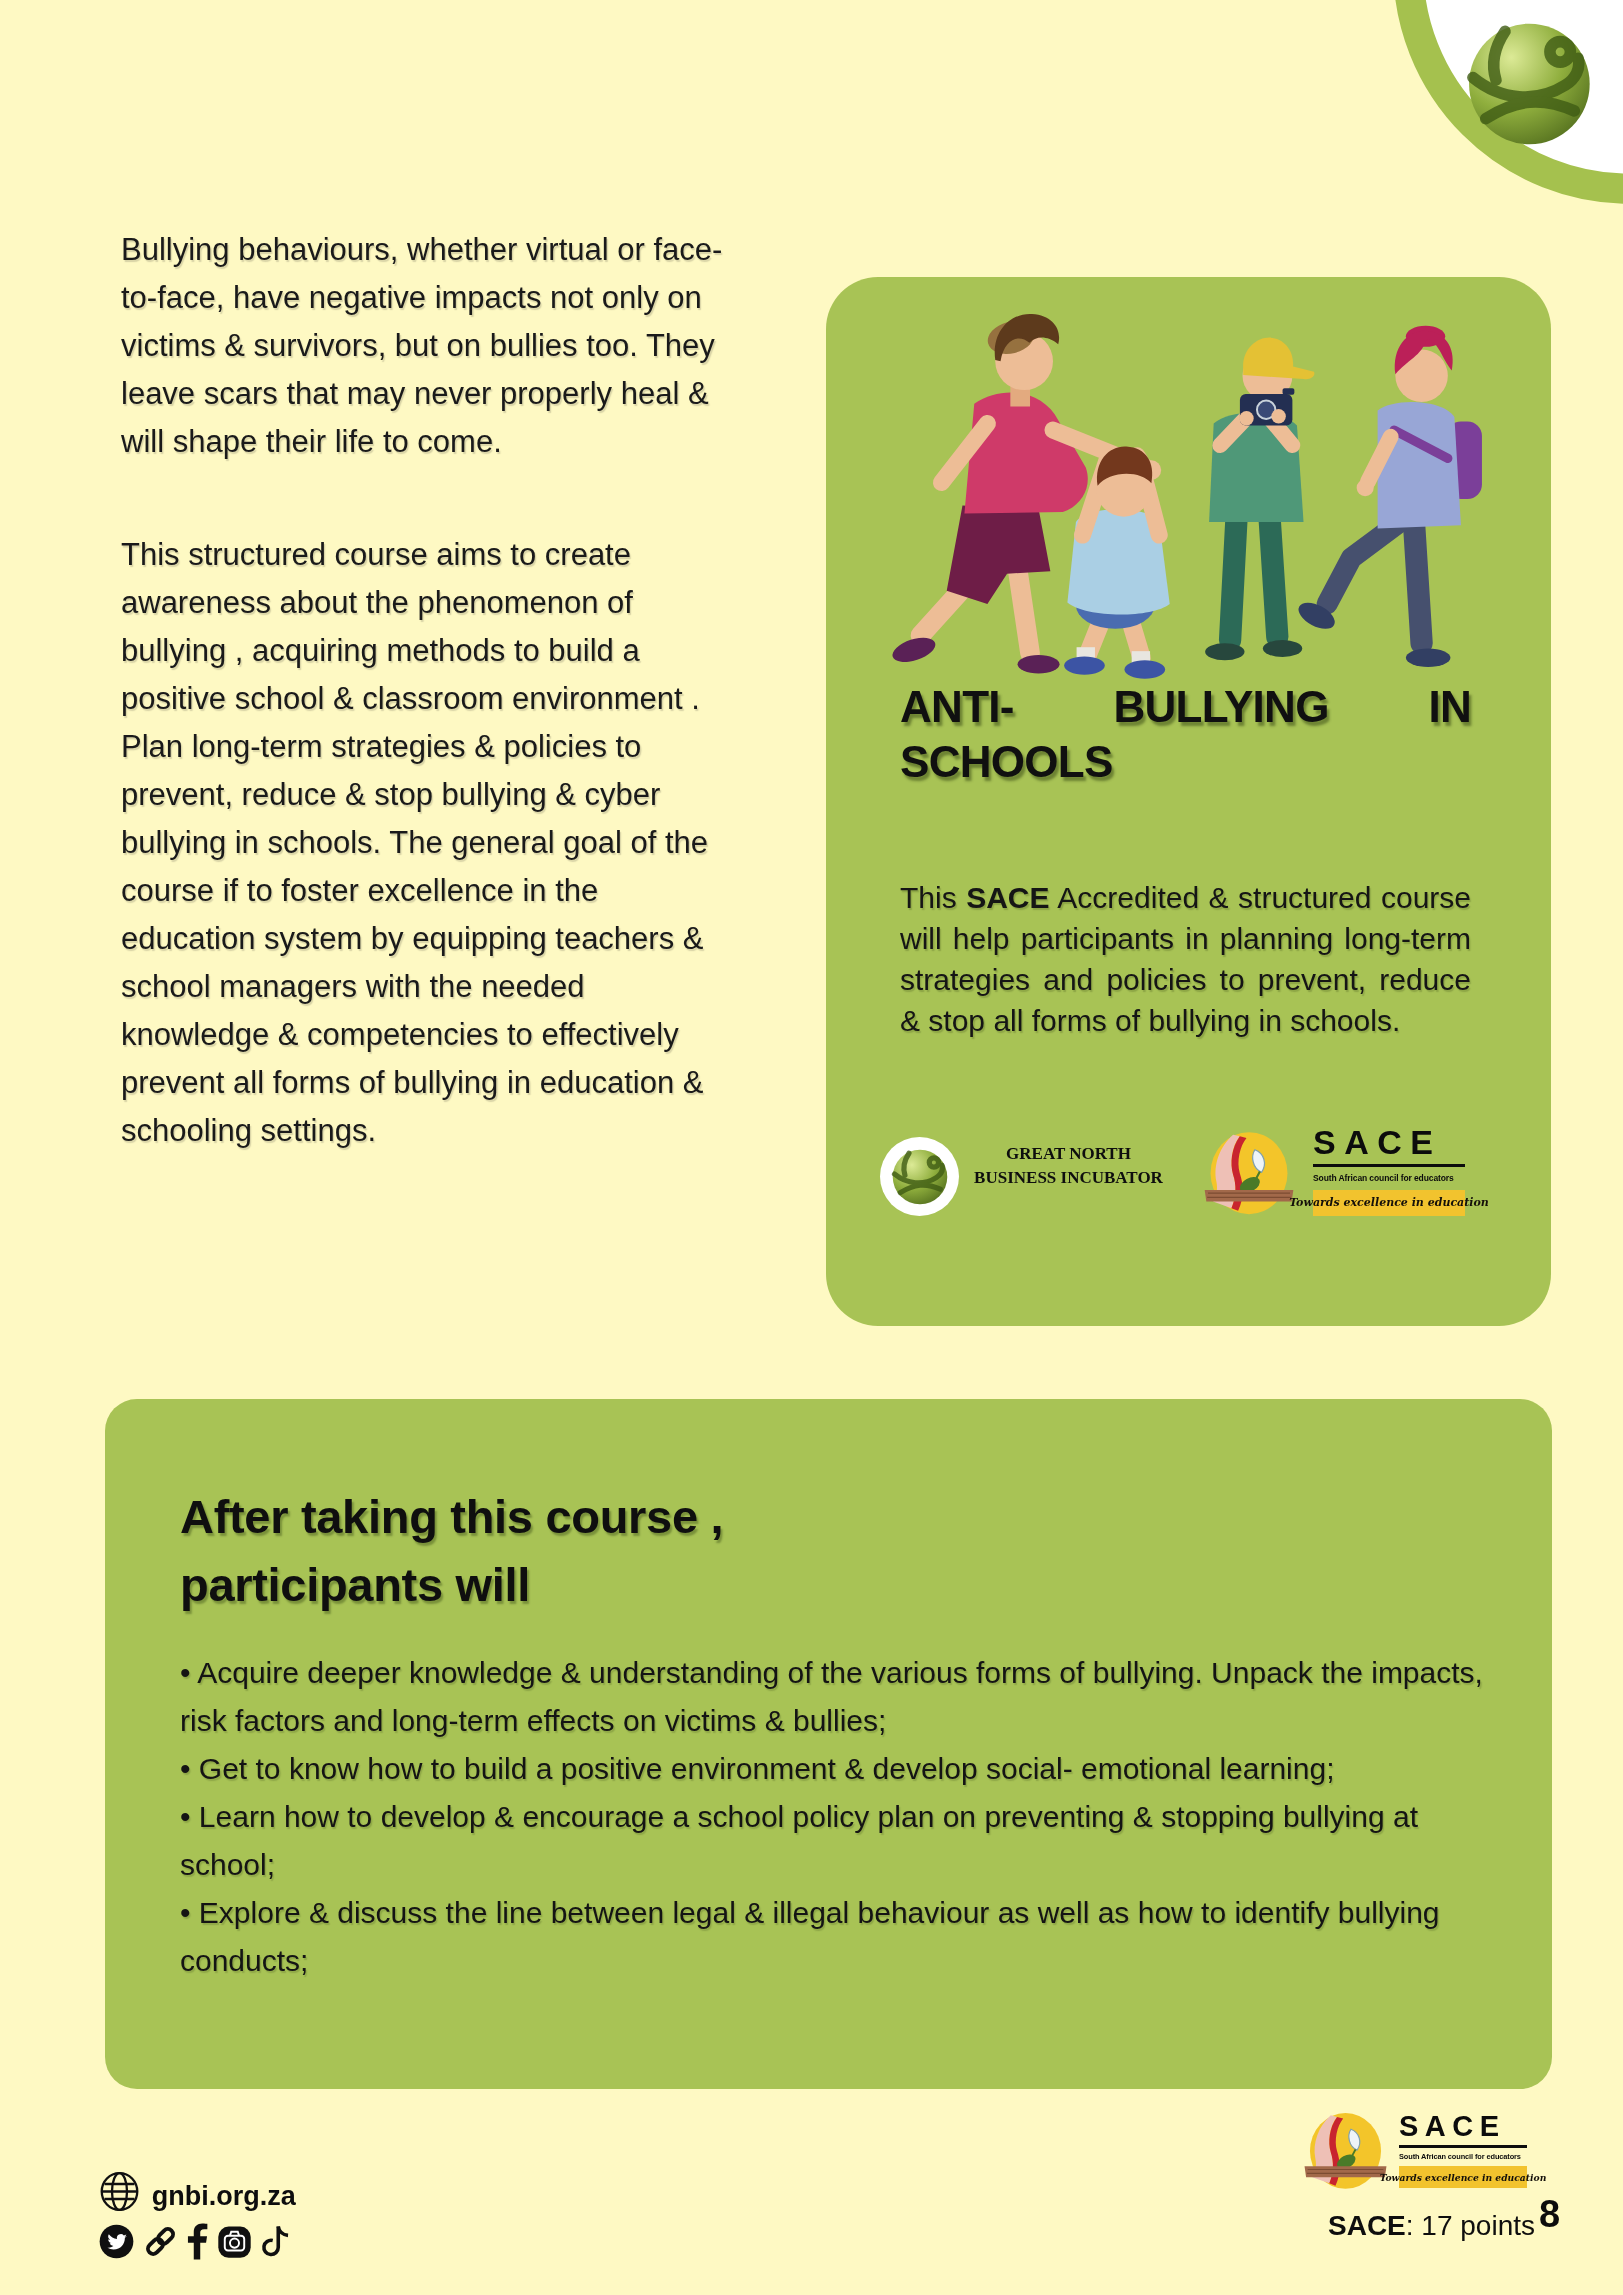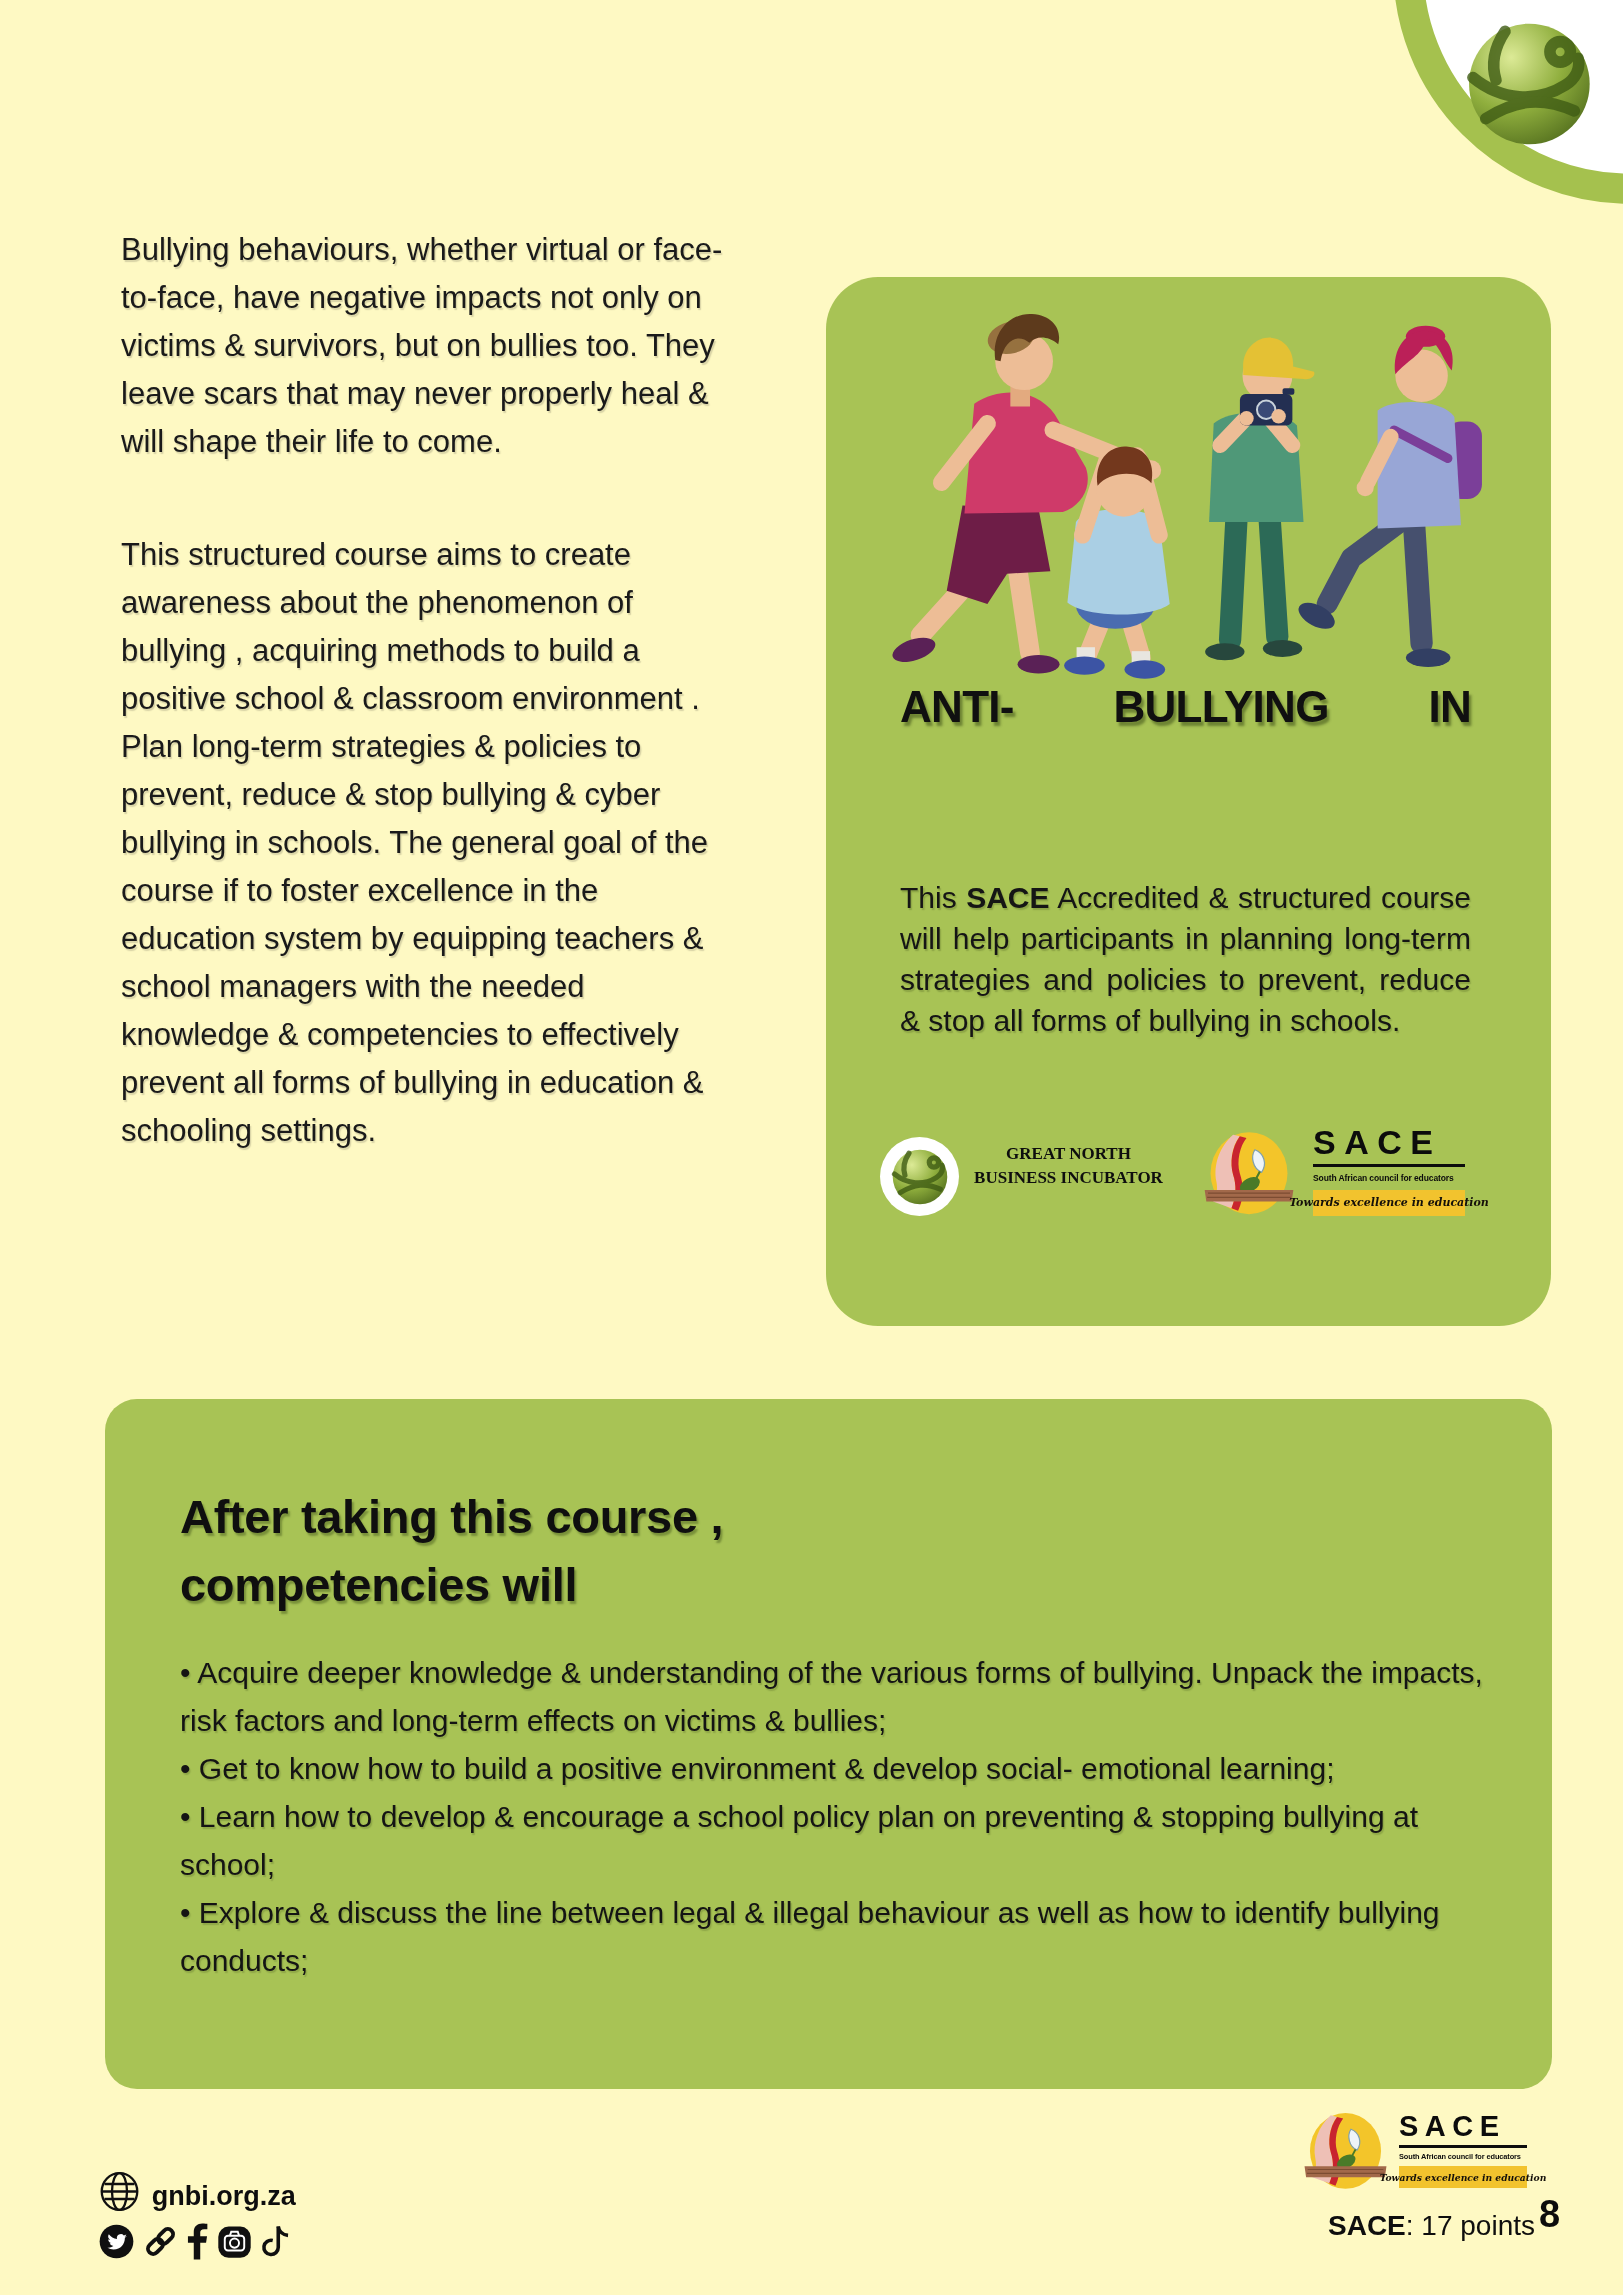--- a/index.html
+++ b/index.html
@@ -193,20 +193,21 @@
         <path d="M772,120 C766,76 794,50 822,54 C852,58 864,84 858,114 C842,94 838,70 820,66 C812,92 790,98 772,120 Z" fill="#bb2058"></path>
       </g>
     </svg>
 
     <div class="card-title">
       <div class="t-row">
         <span>ANTI-</span>
         <span>BULLYING</span>
         <span>IN</span>
       </div>
+      <div class="t-line2">SCHOOLS</div>
     </div>
 
     <p class="card-body"><span>This </span><b>SACE</b><span> Accredited &amp; structured course will help participants in planning long-term strategies and policies to prevent, reduce &amp; stop all forms of bullying in schools.</span></p>
 
     <div class="gnbi-badge">
       <svg width="58" height="58" viewBox="0 0 100 100">
           <use href="#gnbi-globe"></use>
         </svg>
     </div>
     <div class="gnbi-label">
@@ -221,21 +222,21 @@
       <div class="sace-name">SACE</div>
       <div class="sace-rule"></div>
       <div class="sace-sub">South African council for educators</div>
       <div class="sace-tag">Towards excellence in education</div>
     </div>
   </div>
 
   <div class="outcomes">
     <h2>
       <span>After taking this course ,</span><br>
-      <span>competencies will</span>
+      <span>participants will</span>
     </h2>
     <div class="bullets">
 
         <p><span>• </span><span>Acquire deeper knowledge &amp; understanding of the various forms of bullying. Unpack the impacts, risk factors and long-term effects on victims &amp; bullies;</span></p>
 
         <p><span>• </span><span>Get to know how to build a positive environment &amp; develop social- emotional learning;</span></p>
 
         <p><span>• </span><span>Learn how to develop &amp; encourage a school policy plan on preventing &amp; stopping bullying at school;</span></p>
 
         <p><span>• </span><span>Explore &amp; discuss the line between legal &amp; illegal behaviour as well as how to identify bullying conducts;</span></p>

